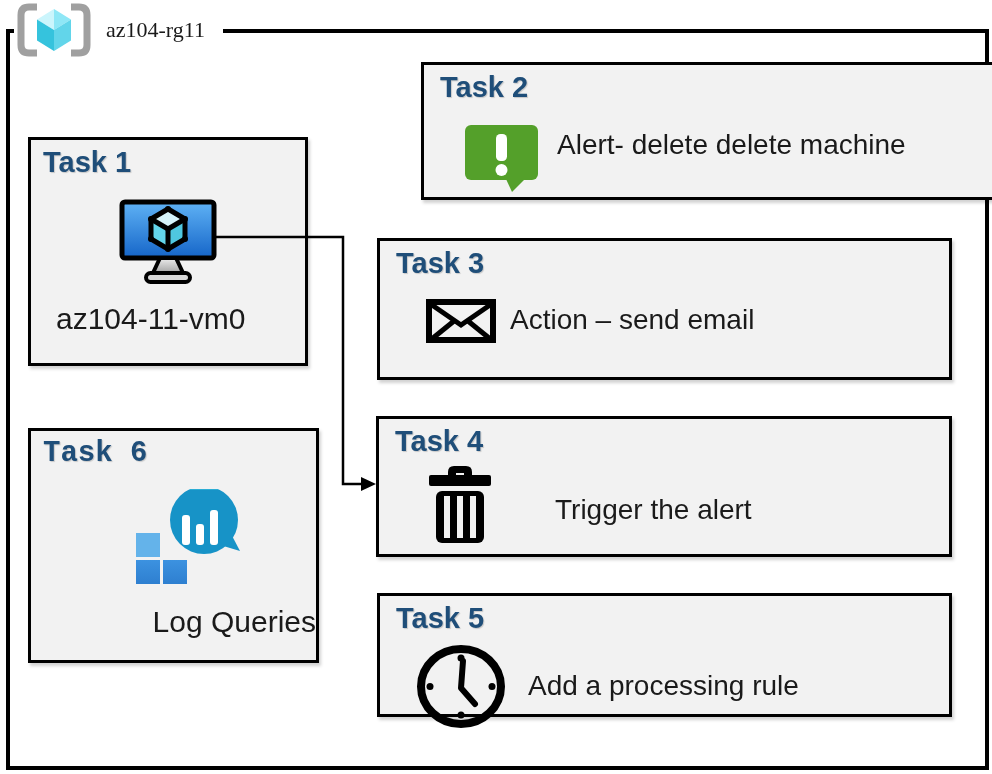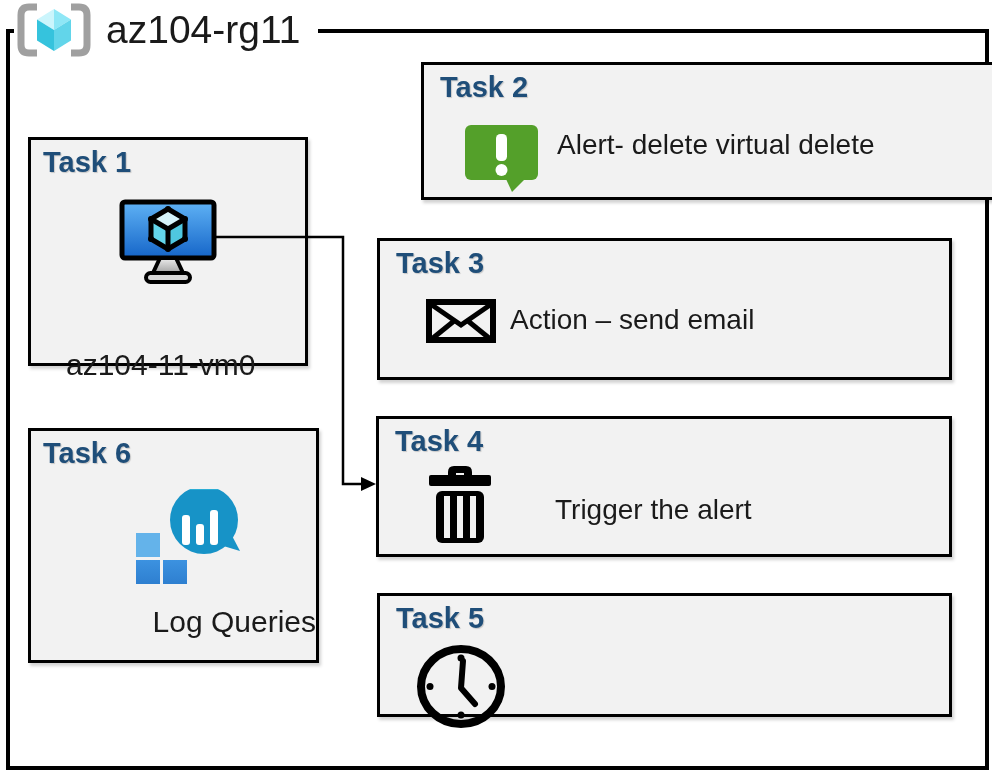--- a/index.html
+++ b/index.html
@@ -8,21 +8,21 @@
     font-family:"Liberation Sans", sans-serif;
   }
   .outer-border{
     position:absolute;left:6px;top:29px;width:983px;height:741px;
     box-sizing:border-box;border:4px solid #000;background:transparent;
   }
   .rg-header{
     position:absolute;left:14px;top:2px;height:56px;z-index:5;
     display:flex;align-items:center;gap:14px;background:#ffffff;padding:0 18px 0 2px;
   }
-  .rg-label{font-size:39px;color:#1a1a1a;white-space:nowrap;}
+  .rg-label{font-size:22px;color:#1a1a1a;white-space:nowrap;font-family:Liberation Serif, serif;}
   .task-box{
     position:absolute;box-sizing:border-box;background:#F2F2F2;border:3px solid #000;
     box-shadow:2px 3px 3px rgba(0,0,0,0.18);
   }
   .task-title{
     position:absolute;font-size:29px;font-weight:700;color:#1F4E79;line-height:1;
     text-shadow:1px 1px 1px rgba(0,0,0,0.18);white-space:nowrap;
   }
   .task-label{
     position:absolute;font-size:28px;color:#1a1a1a;line-height:1;white-space:nowrap;
@@ -82,25 +82,25 @@
         <line x1="66" y1="20" x2="49" y2="30" stroke="#000" stroke-width="5"></line>
         <line x1="49" y1="30" x2="49" y2="50" stroke="#000" stroke-width="5"></line>
         <circle cx="49" cy="10" r="3" fill="#000"></circle>
           <circle cx="66" cy="20" r="3" fill="#000"></circle>
         <circle cx="66" cy="40" r="3" fill="#000"></circle>
           <circle cx="49" cy="50" r="3" fill="#000"></circle>
         <circle cx="32" cy="40" r="3" fill="#000"></circle>
           <circle cx="32" cy="20" r="3" fill="#000"></circle>
       </g>
     </svg>
-    <div class="task-label big" style="left:35px;top:164px;margin-top:46px;">az104-11-vm0</div>
+    <div class="task-label big" style="left:25px;top:164px;">az104-11-vm0</div>
   </div>
 
   <div class="task-box" style="left:28px;top:428px;width:291px;height:235px;">
-    <div class="task-title" style="left:12px;top:8px;">Task 6</div>
+    <div class="task-title" style="left:12px;top:8px;font-family:Liberation Mono, monospace;">Task 6</div>
     <svg class="icon-abs" style="left:105px;top:58px;" width="112" height="96" viewBox="0 0 112 96">
       <defs>
         <linearGradient id="bub" x1="0" y1="0" x2="0" y2="1" gradientUnits="userSpaceOnUse">
           <stop offset="0" stop-color="#41C8E3"></stop>
             <stop offset="1" stop-color="#1793C7"></stop>
         </linearGradient>
         <linearGradient id="sq" x1="0" y1="0" x2="0" y2="1">
           <stop offset="0" stop-color="#3C92E0"></stop>
             <stop offset="1" stop-color="#2E7FD0"></stop>
         </linearGradient>
@@ -128,21 +128,21 @@
             <stop offset="1" stop-color="#54A02A"></stop>
         </linearGradient>
       </defs>
       <rect x="2" y="2" width="73" height="55" rx="6" fill="url(#grn)"></rect>
       <polygon points="43,56 62,56 49,69" fill="url(#grn)"></polygon>
       <g>
         <rect x="33" y="11" width="11" height="27" rx="4.5" fill="#fff"></rect>
         <circle cx="38.5" cy="47" r="6" fill="#fff"></circle>
       </g>
     </svg>
-    <div class="task-label" style="left:133px;top:66px;">Alert- delete virtual delete</div>
+    <div class="task-label" style="left:133px;top:66px;">Alert- delete delete machine</div>
   </div>
 
   <div class="task-box" style="left:377px;top:238px;width:575px;height:142px;">
     <div class="task-title" style="left:16px;top:8px;">Task 3</div>
     <svg class="icon-abs" style="left:46px;top:58px;" width="70" height="44" viewBox="0 0 70 44">
       <rect x="3" y="3" width="64" height="38" fill="none" stroke="#000" stroke-width="6"></rect>
       <polyline points="6,6 35,26 64,6" fill="none" stroke="#000" stroke-width="5"></polyline>
       <line x1="7" y1="39" x2="28" y2="22" stroke="#000" stroke-width="5"></line>
       <line x1="63" y1="39" x2="42" y2="22" stroke="#000" stroke-width="5"></line>
     </svg>
@@ -165,15 +165,16 @@
   <div class="task-box" style="left:377px;top:593px;width:575px;height:124px;">
     <div class="task-title" style="left:16px;top:8px;">Task 5</div>
     <svg class="icon-abs" style="left:36px;top:49px;" width="90" height="83" viewBox="0 0 90 83">
       <ellipse cx="45" cy="41.5" rx="40" ry="37.5" fill="none" stroke="#000" stroke-width="8"></ellipse>
       <circle cx="45" cy="13" r="3.5" fill="#000"></circle>
       <circle cx="76" cy="41.5" r="3.5" fill="#000"></circle>
       <circle cx="45" cy="70" r="3.5" fill="#000"></circle>
       <circle cx="14" cy="41.5" r="3.5" fill="#000"></circle>
       <path d="M47,16 L45,43 L59,59" fill="none" stroke="#000" stroke-width="6" stroke-linecap="round" stroke-linejoin="round"></path>
     </svg>
+    <div class="task-label" style="left:148px;top:76px;">Add a processing rule</div>
   </div>
 
 </div>
 
 </body></html>

